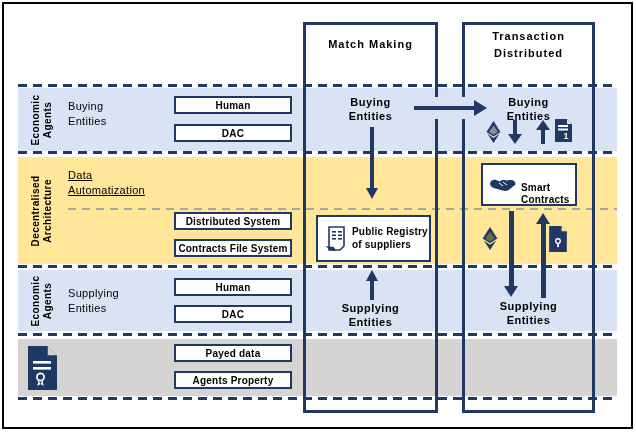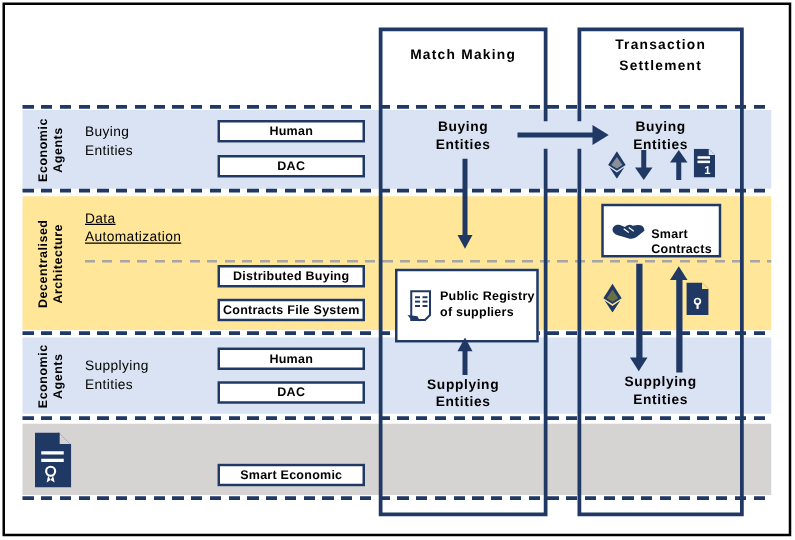--- a/index.html
+++ b/index.html
@@ -82,44 +82,45 @@
 
   <div class="abs row-label z3" style="top:99px;">Buying
 Entities</div>
   <div class="abs row-label z3" style="top:168px;text-decoration:underline;">Data
 Automatization</div>
   <div class="abs row-label z3" style="top:286px;">Supplying
 Entities</div>
 
   <div class="abs ebox z3" style="top:96px;">Human</div>
   <div class="abs ebox z3" style="top:124px;">DAC</div>
-  <div class="abs ebox z3" style="top:212px;">Distributed Buying</div>
+  <div class="abs ebox z3" style="top:212px;">Distributed System</div>
   <div class="abs ebox z3" style="top:239px;">Contracts File System</div>
   <div class="abs ebox z3" style="top:278px;">Human</div>
   <div class="abs ebox z3" style="top:305px;">DAC</div>
-  <div class="abs ebox z3" style="top:371px;">Smart Economic</div>
+  <div class="abs ebox z3" style="top:344px;">Payed data</div>
+  <div class="abs ebox z3" style="top:371px;">Agents Property</div>
 
   <div class="abs col-frame z3" style="left:303px;width:135px;"></div>
   <div class="abs col-frame z3" style="left:462px;width:133px;"></div>
   <div class="abs col-title z4" style="left:306px;top:36px;width:129px;">Match Making</div>
   <div class="abs col-title z4" style="left:465px;top:28px;width:127px;">Transaction
-Settlement</div>
+Distributed</div>
 
   <div class="abs patch z4" style="left:432px;top:97px;width:10px;height:22px;"></div>
   <div class="abs patch z4" style="left:458px;top:97px;width:10px;height:22px;"></div>
 
   <div class="abs entity z4" style="left:305px;top:95px;width:131px;">Buying
 Entities</div>
 
   <div class="abs z5" style="left:366px;top:127px;width:13px;height:72px;">
     <div class="a-line" style="left:4px;top:0;width:4px;height:62px;"></div>
     <div class="a-head" style="left:0;top:61px;border-left:6px solid transparent;border-right:6px solid transparent;border-top:11px solid #1f3864;"></div>
   </div>
 
-  <div class="abs wbox z4" style="left:316px;top:215px;width:115px;height:59px;padding-left:7px;gap:6px;">
+  <div class="abs wbox z4" style="left:316px;top:215px;width:115px;height:47px;padding-left:7px;gap:6px;">
     <svg width="21" height="26" viewBox="0 0 21 26">
       <path d="M4,1 h15 v19 l-4,4 h-11 z" fill="#fff" stroke="#1f3864" stroke-width="1.6"></path>
       <rect x="7" y="5" width="4" height="1.6" fill="#1f3864"></rect>
         <rect x="13" y="5" width="4" height="1.6" fill="#1f3864"></rect>
       <rect x="7" y="8.5" width="4" height="1.6" fill="#1f3864"></rect>
         <rect x="13" y="8.5" width="4" height="1.6" fill="#1f3864"></rect>
       <rect x="7" y="12" width="4" height="1.6" fill="#1f3864"></rect>
         <rect x="13" y="12" width="4" height="1.6" fill="#1f3864"></rect>
       <path d="M1,20 q3,5 10,5 l-2,-4 z" fill="#1f3864"></path>
     </svg>

